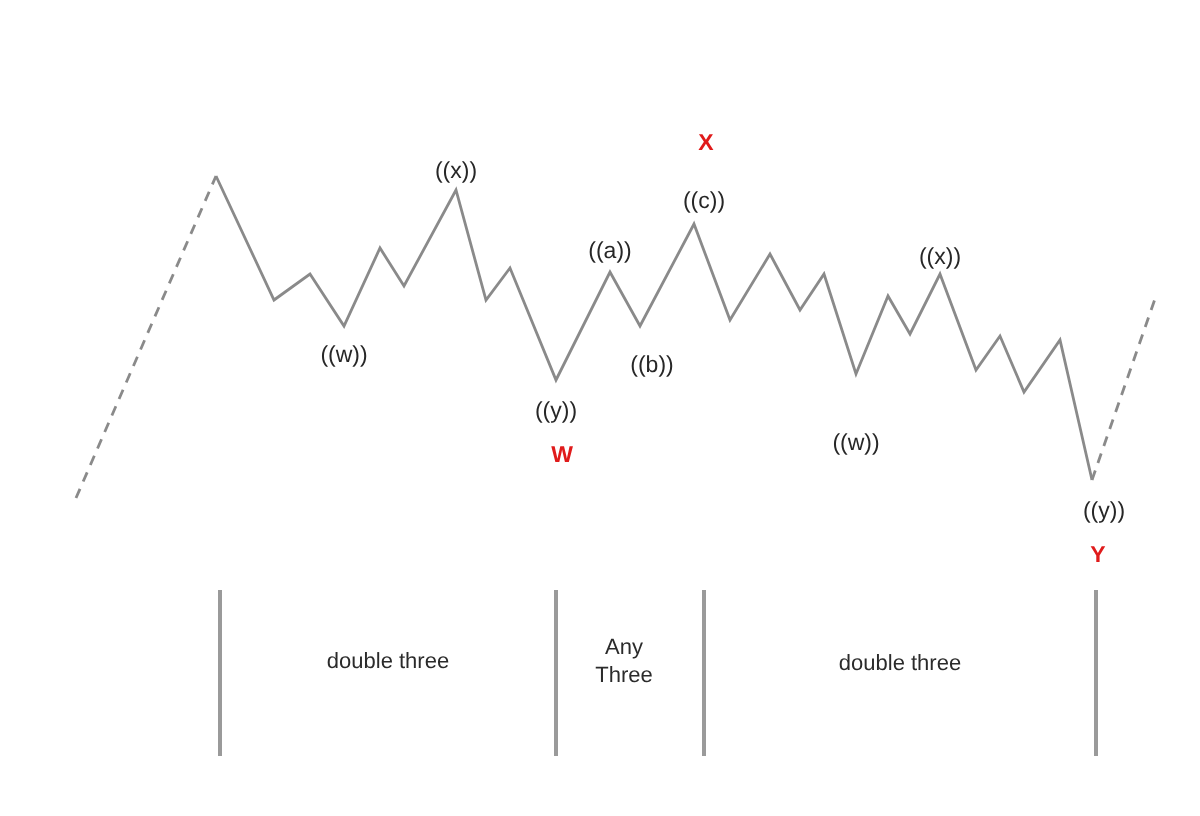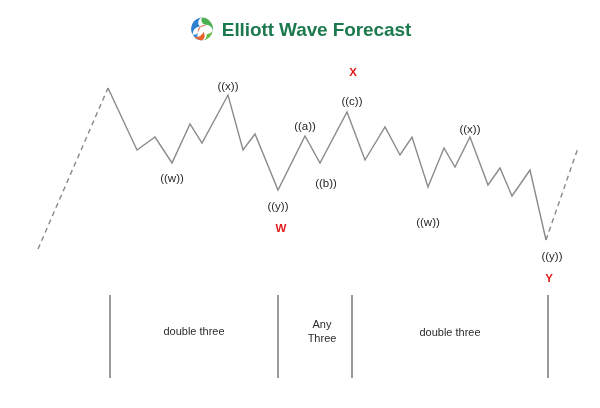--- a/index.html
+++ b/index.html
@@ -103,35 +103,20 @@
   }
   .lbl-bracket.two-line {
     line-height: 1.25;
   }
 </style>
 </head>
 <body>
 
 <div id="page">
 
-  <div id="brand">
-    <svg id="brand-logo" viewBox="0 0 100 100">
-
-      <path d="M50 6 A44 44 0 0 1 92 56 A30 30 0 0 0 62 34 A20 20 0 0 1 50 6 Z" fill="#4caf50"></path>
-      <path d="M92 56 A44 44 0 0 1 50 94 A20 20 0 0 0 68 70 A30 30 0 0 0 92 56 Z" fill="#62bb46"></path>
-
-      <path d="M50 6 A44 44 0 0 0 14 72 A30 30 0 0 1 42 40 A20 20 0 0 1 50 6 Z" fill="#2f7fd1"></path>
-      <path d="M14 72 A44 44 0 0 0 50 94 A20 20 0 0 1 34 66 A30 30 0 0 1 14 72 Z" fill="#3d8fd8"></path>
-
-      <path d="M50 94 A44 44 0 0 1 20 80 A30 30 0 0 0 56 62 A22 22 0 0 1 50 94 Z" fill="#e8622a"></path>
-      <path d="M38 46 A24 24 0 0 1 66 38 A30 30 0 0 0 34 66 A22 22 0 0 1 38 46 Z" fill="#e0502a"></path>
-      <circle cx="50" cy="50" r="9" fill="#ffffff"></circle>
-    </svg>
-    <span id="brand-title">Elliott Wave Forecast</span>
-  </div>
 
   <svg id="wave-svg" viewBox="0 0 600 408">
     <g>
       <path id="path-lead-in" class="wave-path-dashed" d="M 38 249 L 108 88"></path>
       <path id="path-main" class="wave-path" d="M 108 88 L 137 150 L 155 137 L 172 163 L 190 124 L 202 143 L 228 95 L 243 150 L 255 134 L 278 190 L 305 136 L 320 163 L 347 112 L 365 160 L 385 127 L 400 155 L 412 137 L 428 187 L 444 148 L 455 167 L 470 137 L 488 185 L 500 168 L 512 196 L 530 170 L 546 240"></path>
       <path id="path-lead-out" class="wave-path-dashed" d="M 546 240 L 578 148"></path>
     </g>
     <g id="bracket-lines">
         <line x1="110" x2="110" y1="295" y2="378" class="bracket-line" stroke="#9a9a9a"></line>
         <line x1="278" x2="278" y1="295" y2="378" class="bracket-line" stroke="#9a9a9a"></line>
@@ -152,21 +137,21 @@
       <div class="lbl lbl-degree" style="left: 428px; top: 216px;">((w))</div>
       <div class="lbl lbl-degree" style="left: 470px; top: 123px;">((x))</div>
       <div class="lbl lbl-degree" style="left: 552px; top: 250px;">((y))</div>
       <div class="lbl lbl-red" style="left: 549px; top: 272px;">Y</div>
     </div>
 
   <div id="bracket-label-layer">
       <div class="lbl lbl-bracket" style="left: 194px; top: 325px;">
         <div>double three</div>
       </div>
-      <div class="lbl lbl-bracket two-line" style="left: 322px; top: 318px; text-align: center;">
+      <div class="lbl lbl-bracket two-line" style="left: 312px; top: 318px; text-align: center;">
         <div>Any</div>
         <div>Three</div>
       </div>
       <div class="lbl lbl-bracket" style="left: 450px; top: 326px;">
         <div>double three</div>
       </div>
     </div>
 
 </div>
 

